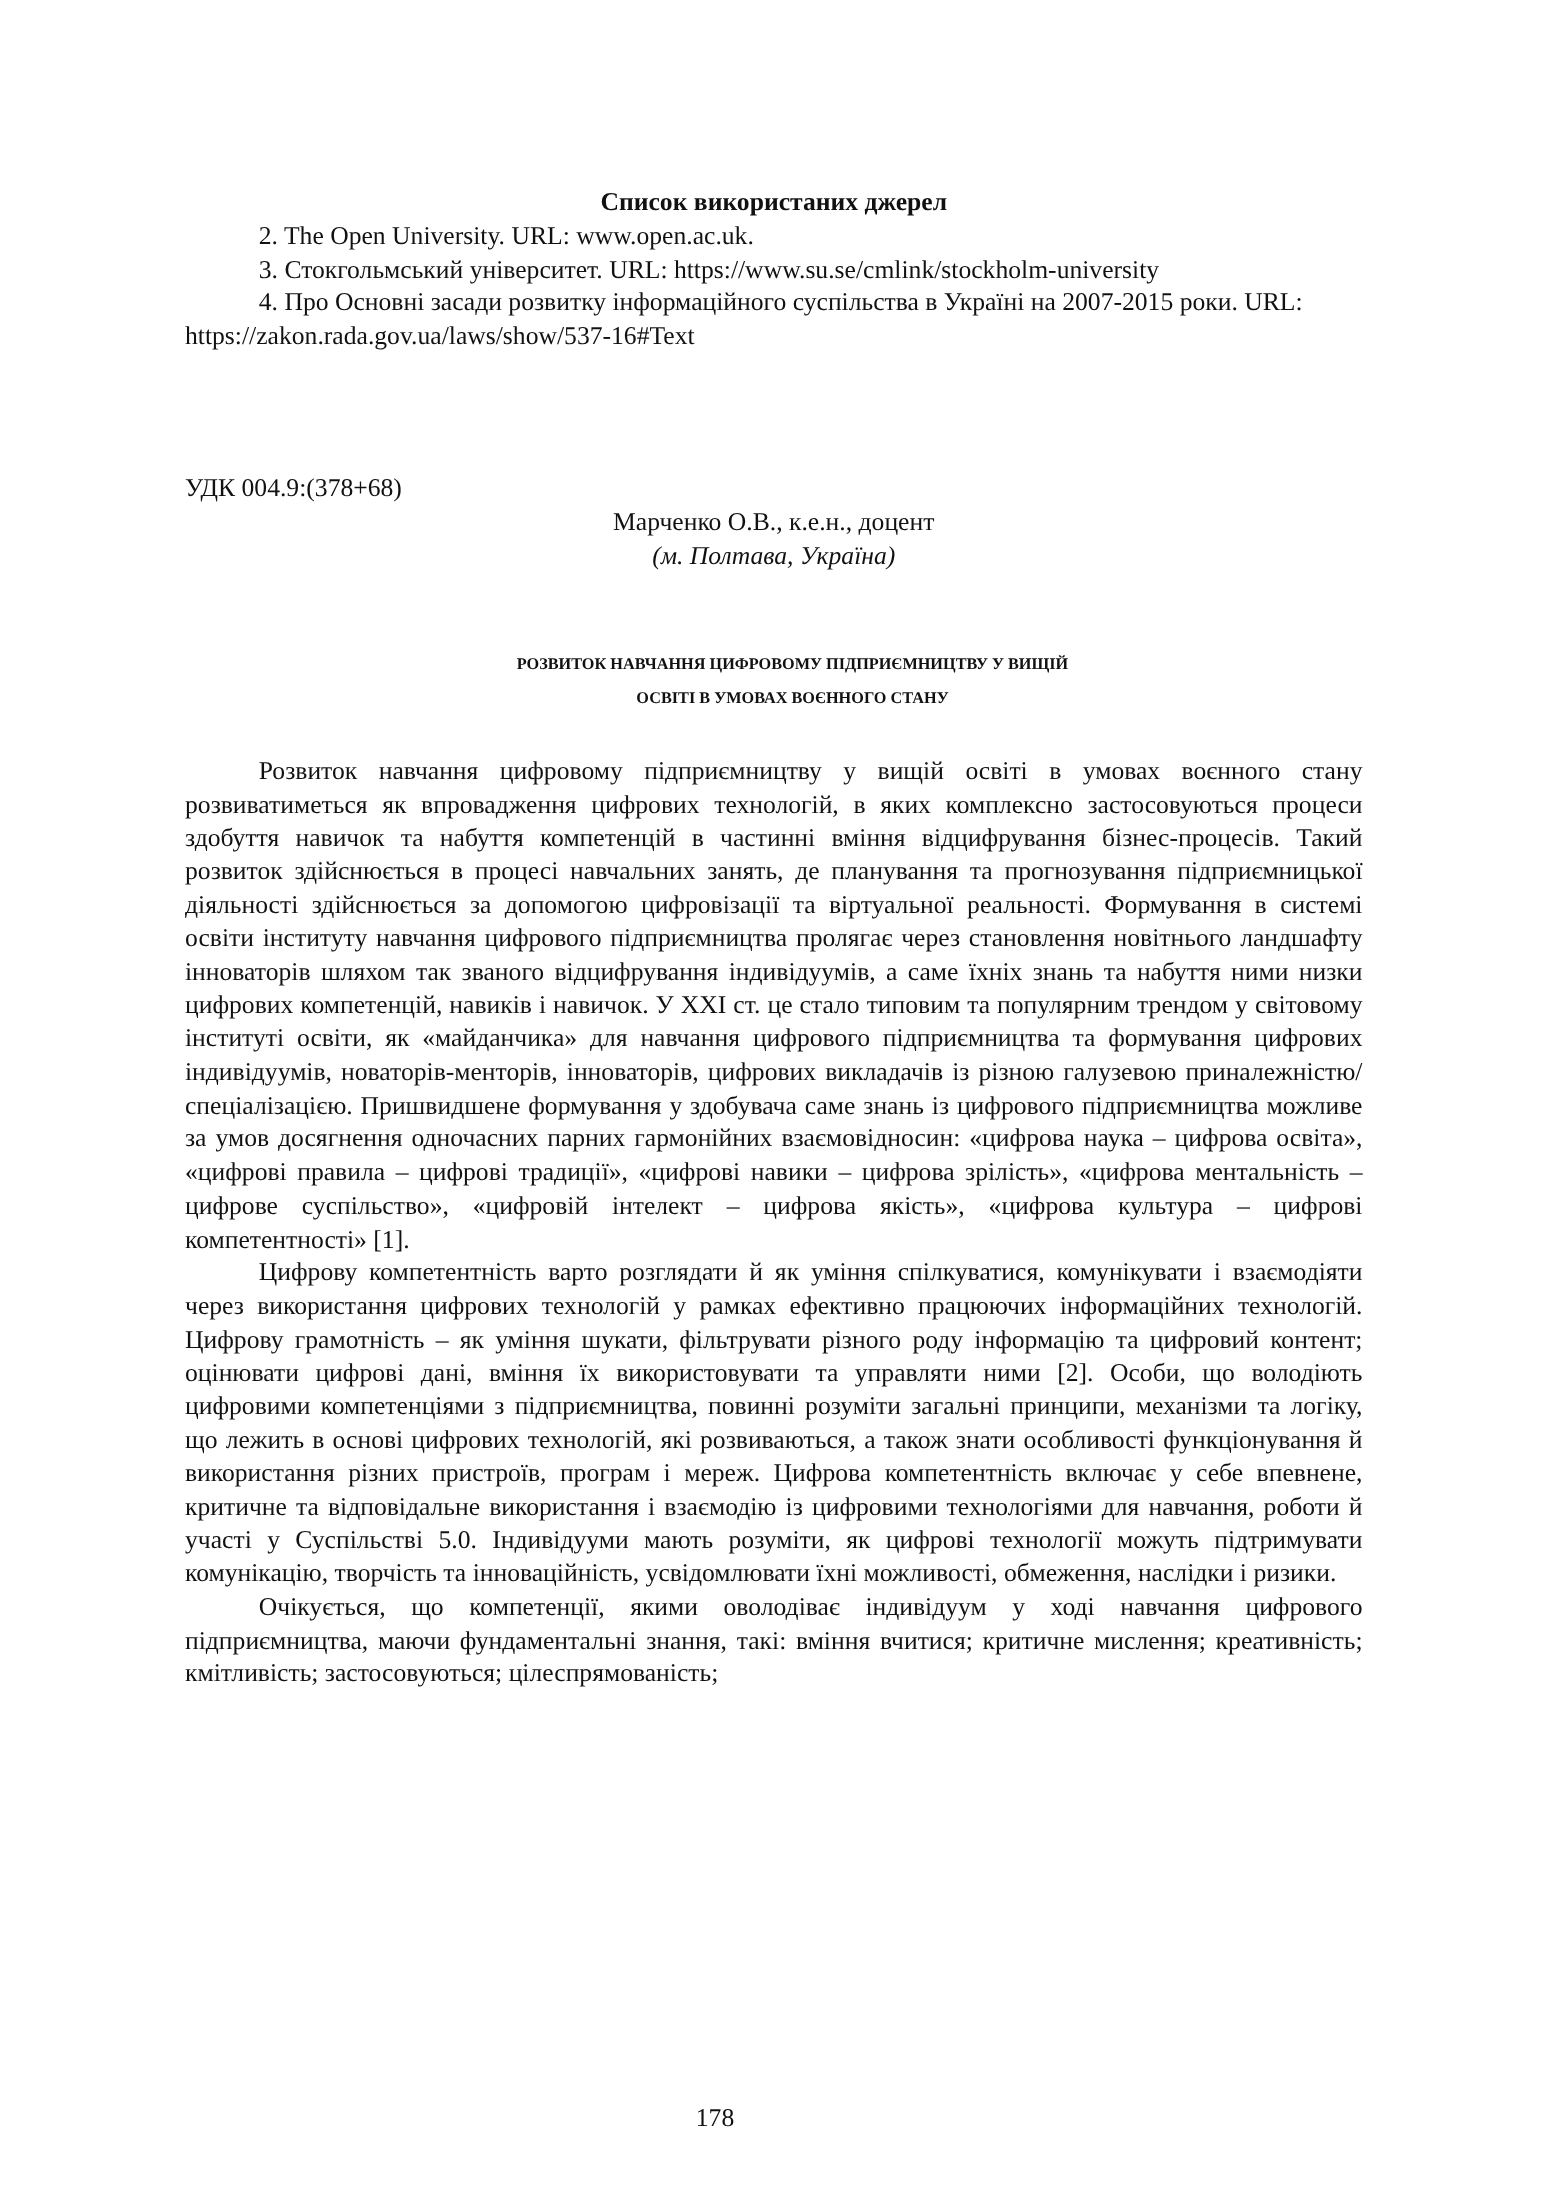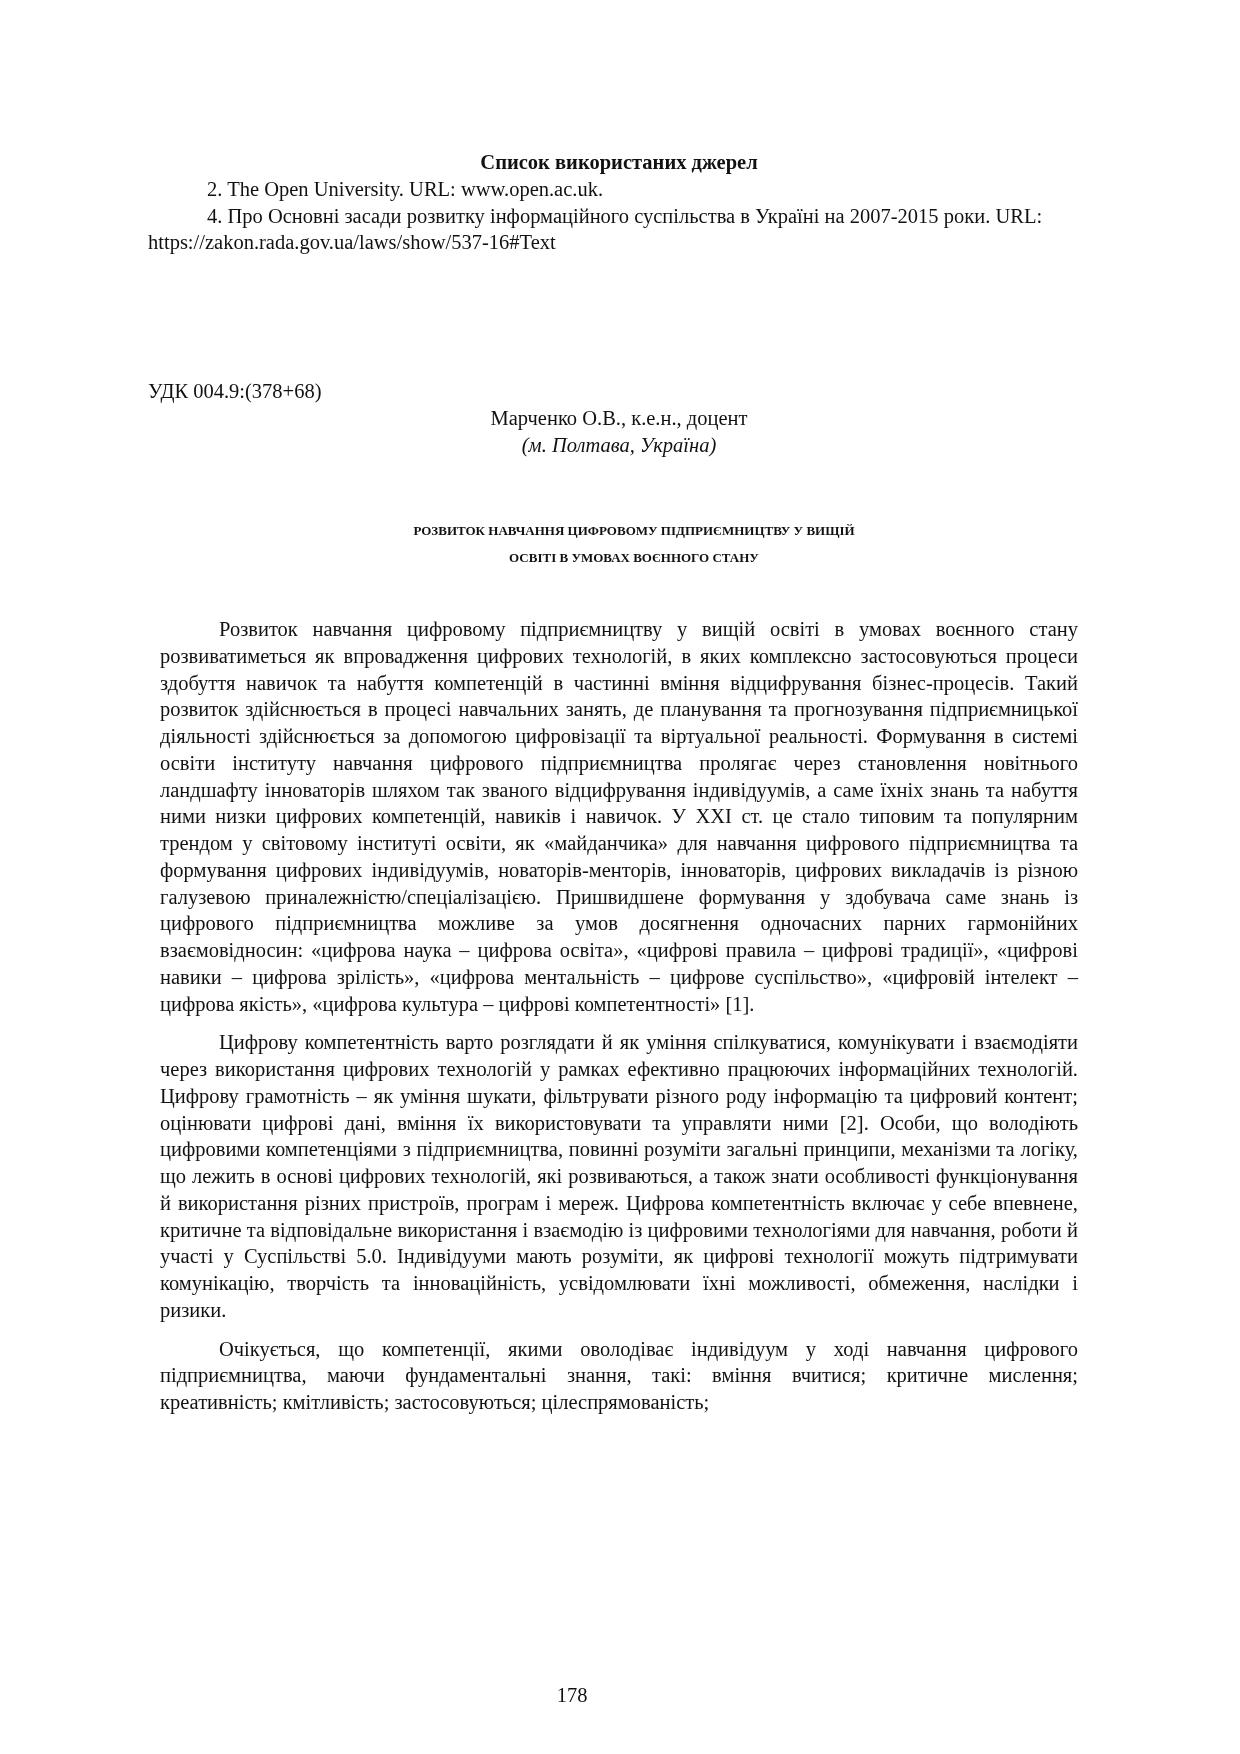--- a/index.html
+++ b/index.html
@@ -88,21 +88,21 @@
   .body-text {
     position: absolute;
     top: 604px;
     left: 0;
     width: 942px;
     font-size: 20.5px;
     line-height: 26.75px;
     text-align: justify;
   }
   .body-text p {
-    margin: 12px;
+    margin: 0;
     text-indent: 59px;
   }
   .page-number {
     position: absolute;
     top: 1682px;
     left: 0;
     width: 1144px;
     text-align: center;
     font-size: 20.5px;
     line-height: 26px;
@@ -110,20 +110,21 @@
 </style>
 </head>
 <body>
 
 <div class="page">
 
   <div class="refs-title">Список використаних джерел</div>
 
   <div class="refs-list">
     <div class="ref-item nowrap">2. The Open University. URL: www.open.ac.uk.</div>
+    <div class="ref-item nowrap">3. Стокгольмський університет. URL: https://www.su.se/cmlink/stockholm-university</div>
     <div class="ref-item">4. Про Основні засади розвитку інформаційного суспільства в Україні на 2007-2015 роки. URL: https://zakon.rada.gov.ua/laws/show/537-16#Text</div>
   </div>
 
   <div class="udk">УДК 004.9:(378+68)</div>
 
   <div class="author">Марченко О.В., к.е.н., доцент</div>
 
   <div class="affil">
     <div>(м. Полтава, Україна)</div>
   </div>

